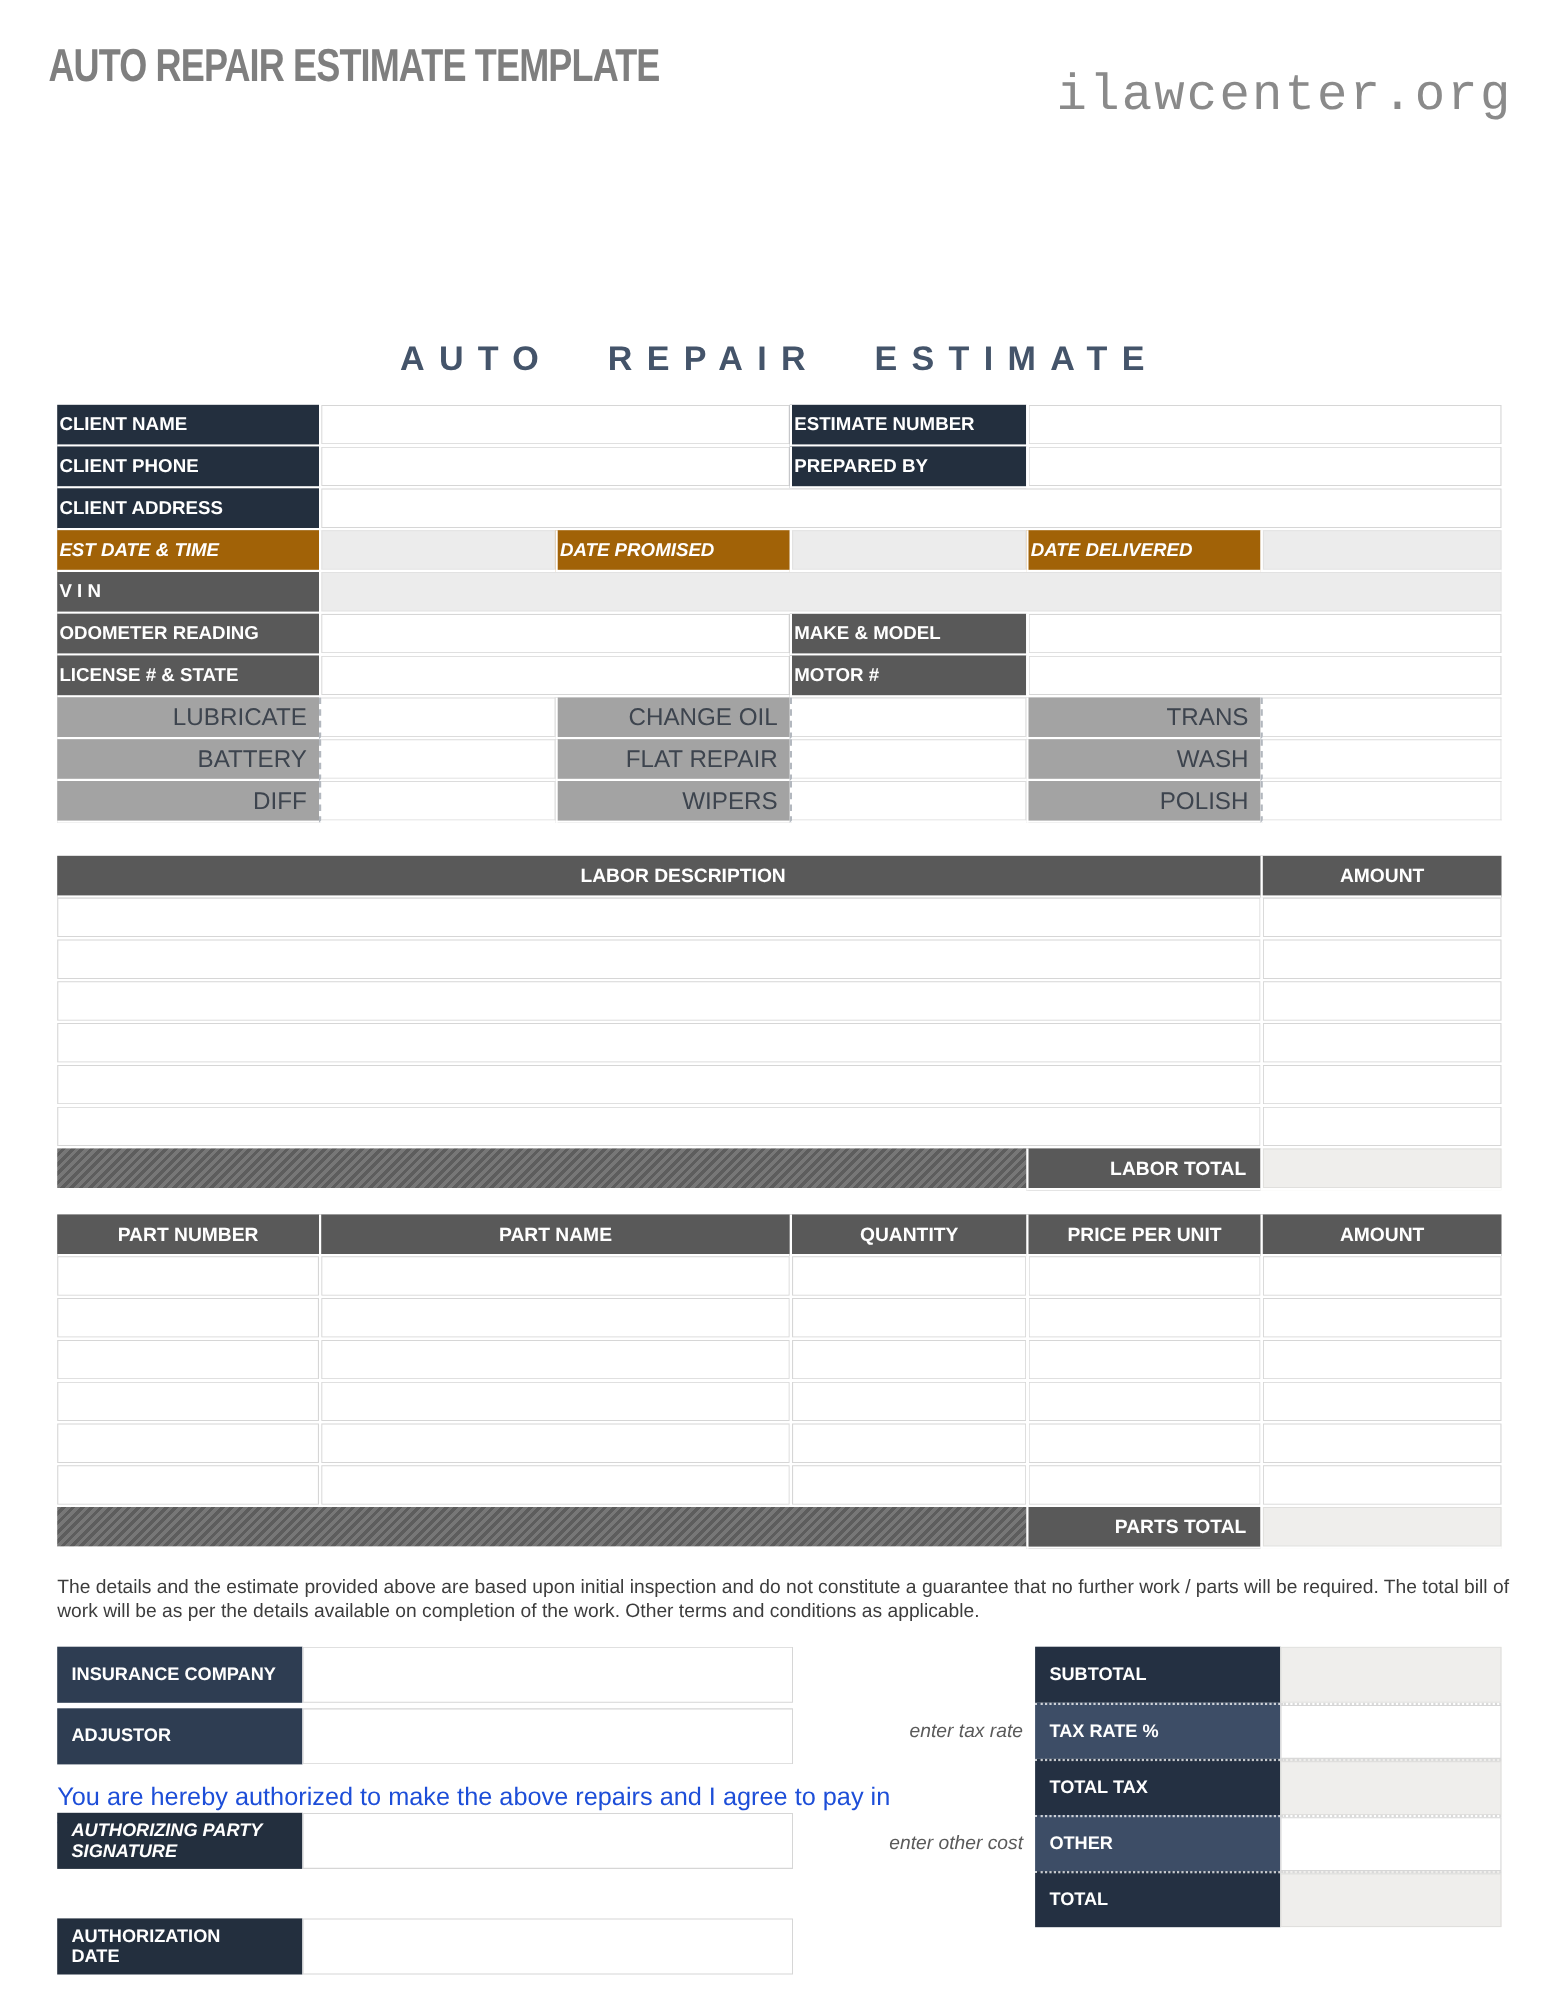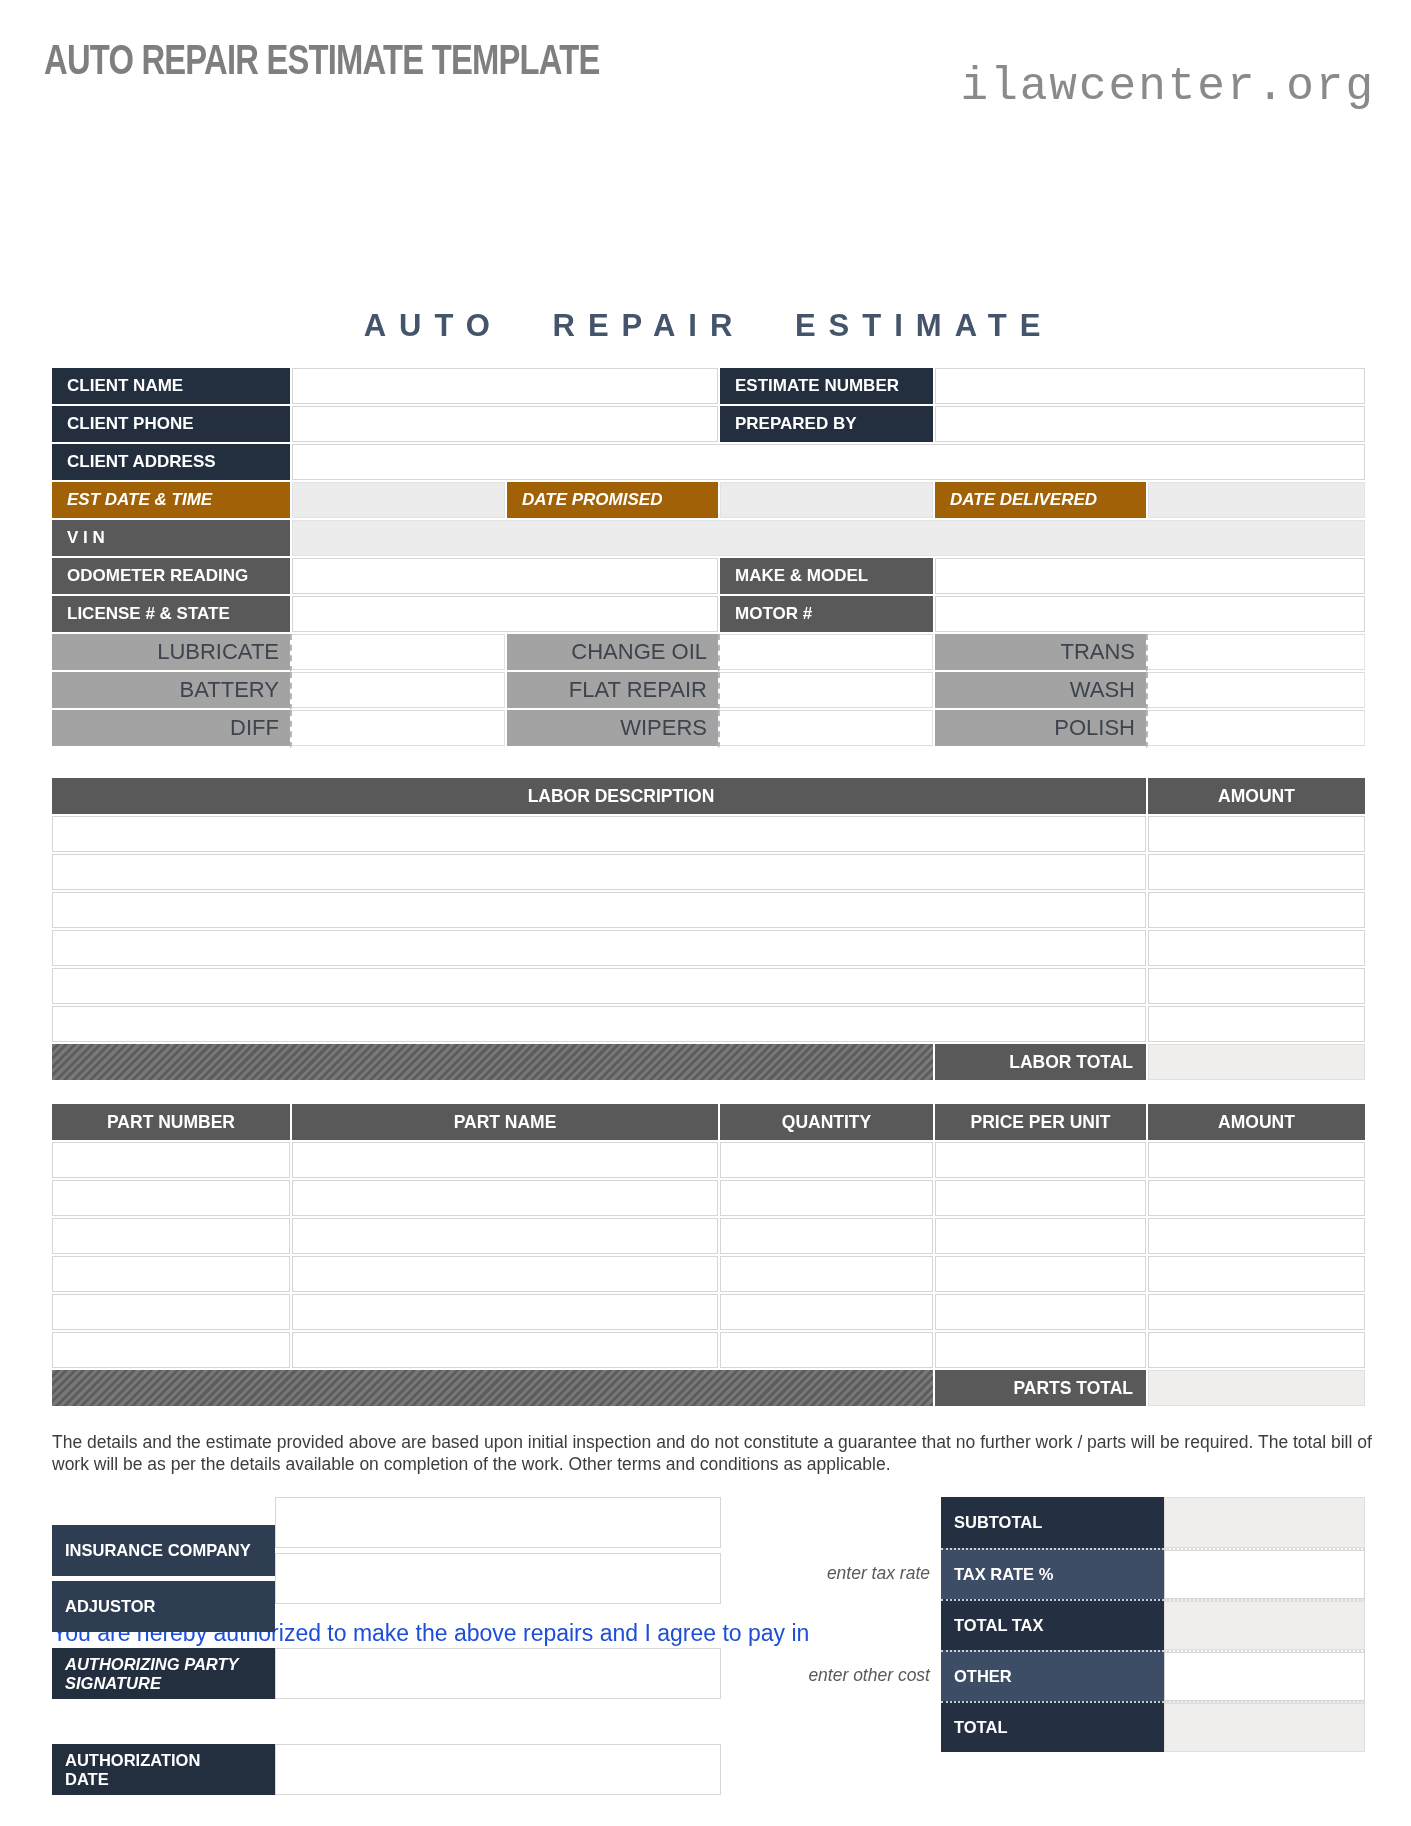--- a/index.html
+++ b/index.html
@@ -15,21 +15,21 @@
   
   .form-title{position:absolute;left:52px;top:308px;width:1313px;text-align:center;
     color:#44546a;font-size:31px;font-weight:bold;letter-spacing:13px;word-spacing:28px;white-space:nowrap;}
 
   
   .tbl{position:absolute;left:52px;}
   .row{display:flex;height:38px;}
   .cell{box-sizing:border-box;height:38px;flex:0 0 auto;display:flex;align-items:center;
     border-bottom:2px solid #fff;}
   .cell + .cell{border-left:2px solid #fff;}
-  .lab{color:#fff;font-weight:bold;font-size:17px;padding-left:15px;}
+  .lab{color:#fff;font-weight:bold;font-size:17px;padding-left:2px;}
   .navy{background:#232f3e;}
   .slate{background:#a16207;font-style:italic;}
   .dgray{background:#595959;}
   .w-a{width:238px;}.w-b{width:215px;}.w-c{width:213px;}.w-d{width:215px;}
   .w-e{width:213px;}.w-f{width:219px;}
   .w-bc{width:428px;}.w-ef{width:432px;}.w-bf{width:1075px;}
   .w-desc{width:1094px;padding-left:44px;}.w-stripe{width:881px;}
   .in-white{background:#fff;box-shadow:inset 0 0 0 1px #d6d6d6;}
   .in-gray{background:#ececec;box-shadow:inset 0 0 0 1px #e2e2e2;}
 
@@ -47,21 +47,21 @@
   
   .disclaimer{position:absolute;left:52px;top:1432px;width:1320px;color:#3d3d3d;
     font-size:17.5px;line-height:1.24;}
   .auth-note{position:absolute;left:52px;top:1620px;width:780px;color:#1d4ed8;font-size:23px;}
 
   
   .brow{position:absolute;display:flex;height:51px;}
   .bcell{box-sizing:border-box;height:51px;display:flex;align-items:center;}
   .blab{width:223px;color:#fff;font-weight:bold;font-size:16.5px;padding-left:13px;line-height:1.15;}
   .bin{width:446px;background:#fff;box-shadow:inset 0 0 0 1px #d6d6d6;}
-  .ins-navy{background:#2e3d52;margin-top:28px;}
+  .ins-navy{background:#2e3d52;}
   .sig-navy{background:#232f3e;}
   .tlab-dark{background:#243042;}
   .tlab-mid{background:#3d4d66;}
   .tval{width:201px;}
   .tval-gray{background:#efeeec;box-shadow:inset 0 0 0 1px #e0dfdd;}
   .tval-white{background:#fff;box-shadow:inset 0 0 0 1px #d6d6d6;}
   .dotted-top{border-top:2px dotted rgba(255,255,255,.75);}
   .dotted-top-val{border-top:2px dotted #d9d9d9;}
   .hint{position:absolute;width:240px;text-align:right;font-style:italic;color:#5a5a5a;font-size:17.5px;}
   .two-line{display:block;width:175px;}

